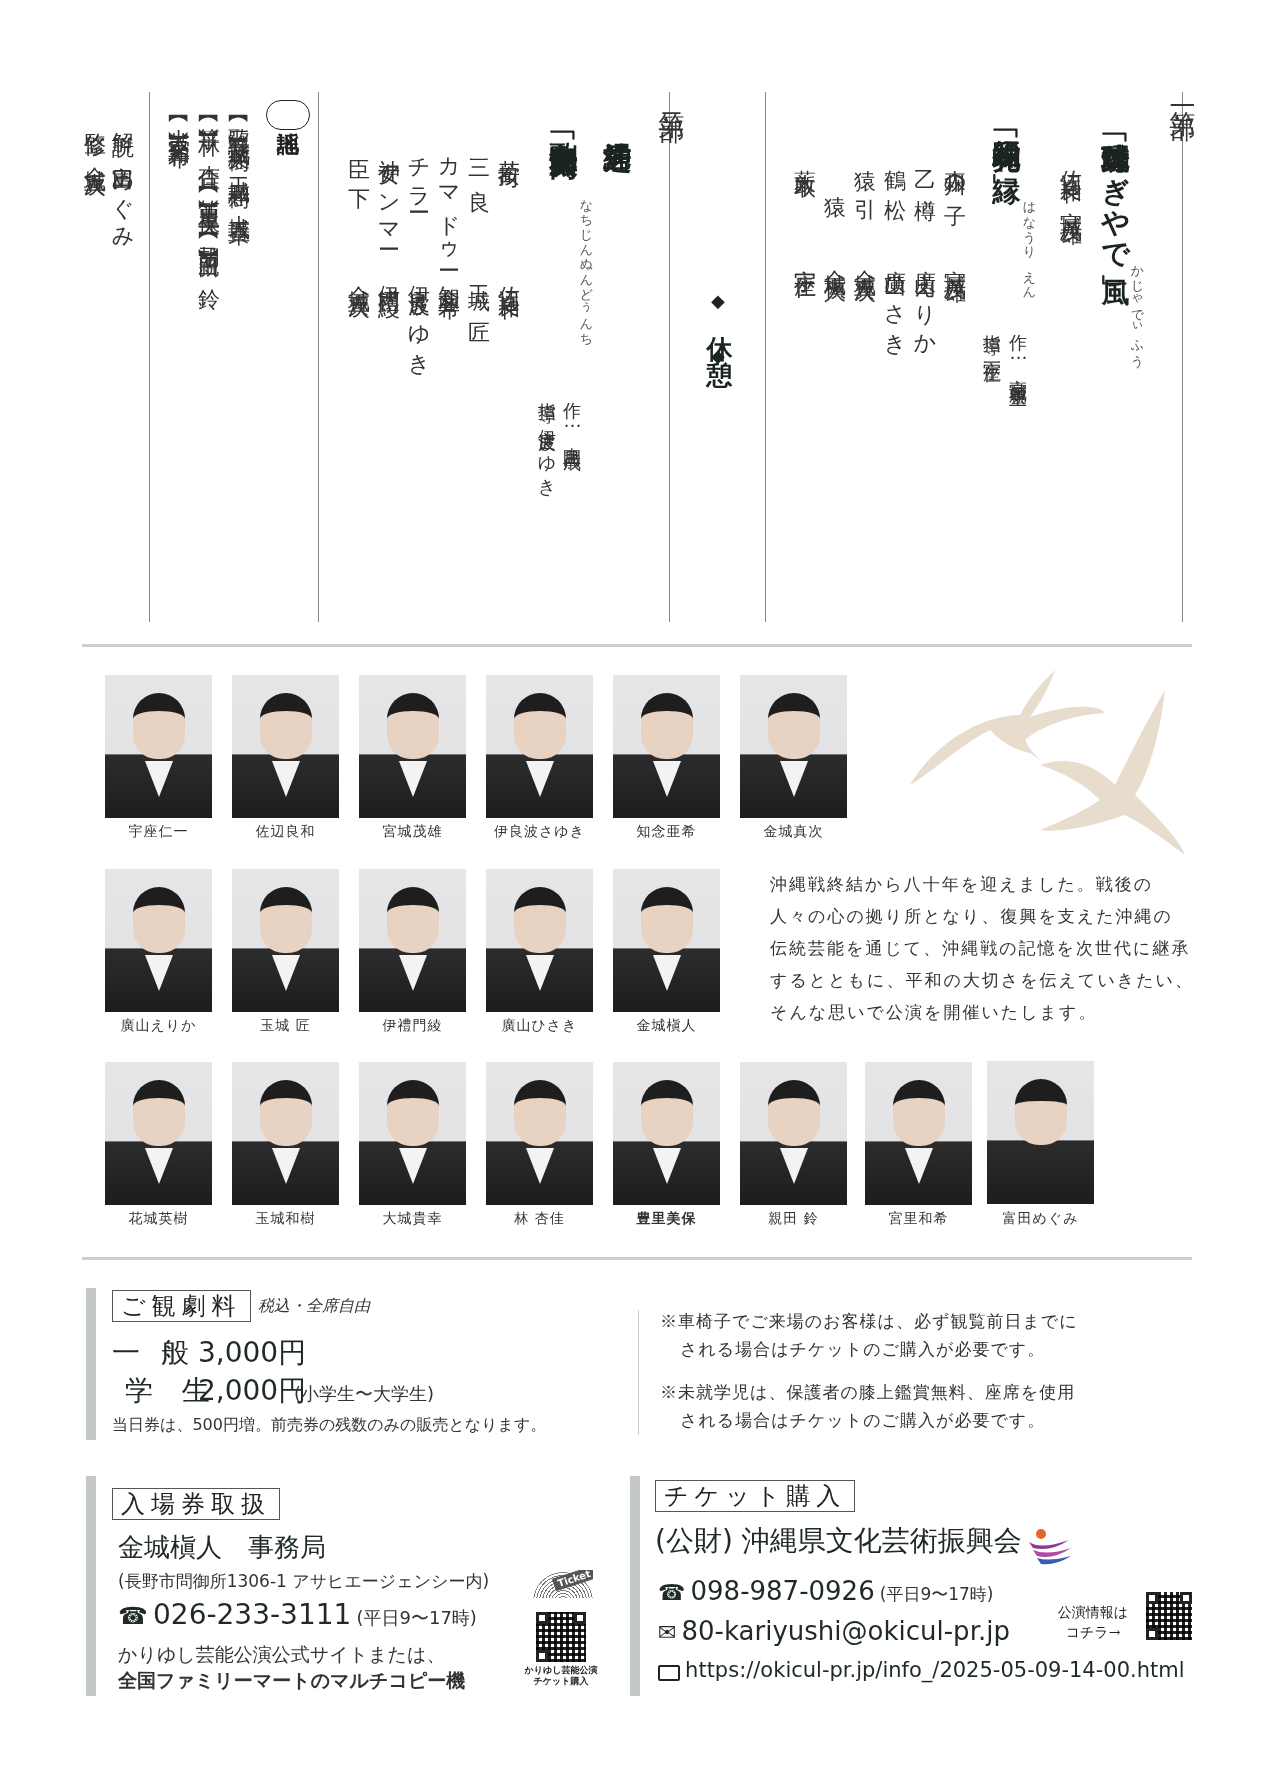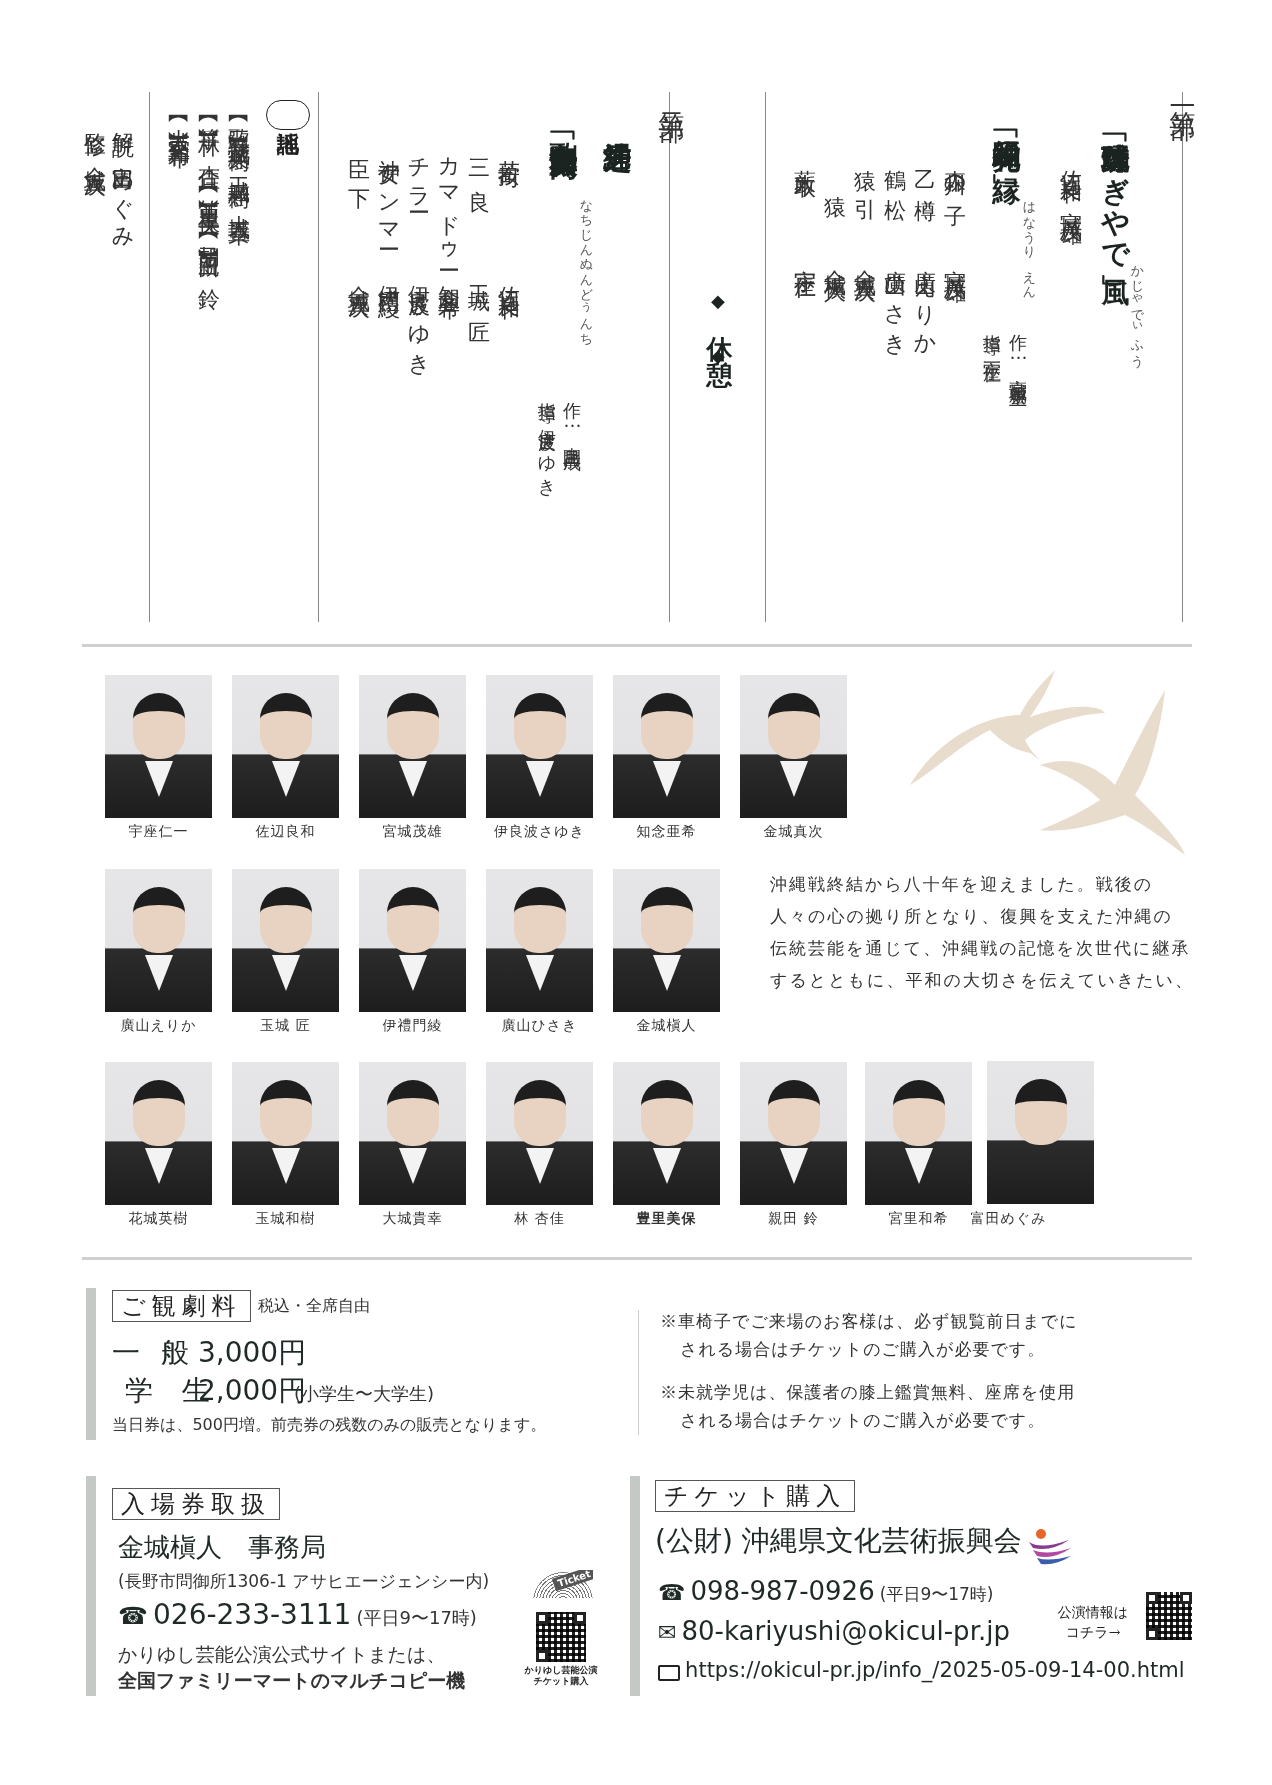--- a/index.html
+++ b/index.html
@@ -174,20 +174,21 @@
     <div class="head"></div>
     <div class="collar"></div>
   </div>
 <div class="photo-label" style="left:613px; top:1017px;">金城槇人</div>
 
 <div class="abs message" style="left:770px; top:868px; width:440px;">
   <div>沖縄戦終結から八十年を迎えました。戦後の</div>
   <div>人々の心の拠り所となり、復興を支えた沖縄の</div>
   <div>伝統芸能を通じて、沖縄戦の記憶を次世代に継承</div>
   <div>するとともに、平和の大切さを伝えていきたい、</div>
+  <div>そんな思いで公演を開催いたします。</div>
 </div>
 
 <div class="photo" style="left:105px; top:1062px;">
     <div class="head"></div>
     <div class="collar"></div>
   </div>
 <div class="photo-label" style="left:105px; top:1210px;">花城英樹</div>
 <div class="photo" style="left:232px; top:1062px;">
     <div class="head"></div>
     <div class="collar"></div>
@@ -214,27 +215,27 @@
   </div>
 <div class="photo-label" style="left:740px; top:1210px;">親田 鈴</div>
 <div class="photo" style="left:865px; top:1062px;">
     <div class="head"></div>
     <div class="collar"></div>
   </div>
 <div class="photo-label" style="left:865px; top:1210px;">宮里和希</div>
 <div class="photo" style="left:987px; top:1061px;">
     <div class="head" style="border-top-width:22px;"></div>
   </div>
-<div class="photo-label" style="left:955px; top:1210px;">富田めぐみ</div>
+<div class="photo-label" style="left:987px; top:1210px;">富田めぐみ</div>
 
 <div class="hsep" style="left:82px; top:1257px; width:1110px;"></div>
 
 <div class="bar" style="left:86px; top:1288px; height:152px;"></div>
 <div class="boxed-title" style="left:112px; top:1290px;">ご観劇料</div>
-<div class="abs small" style="left:258px; top:1296px;">税込・全席自由</div>
+<div class="abs small" style="left:258px; top:1296px;font-style:italic;">税込・全席自由</div>
 <div class="abs price" style="left:112px; top:1334px; letter-spacing:6px;">一 般</div>
 <div class="abs price" style="left:198px; top:1334px;">3,000円</div>
 <div class="abs price" style="left:125px; top:1372px; letter-spacing:6px;font-family:Liberation Mono, monospace;">学 生</div>
 <div class="abs price" style="left:198px; top:1372px;">2,000円</div>
 <div class="abs small" style="left:294px; top:1382px; font-size:18px;">(小学生〜大学生)</div>
 <div class="abs small" style="left:112px; top:1415px;">当日券は、500円増。前売券の残数のみの販売となります。</div>
 
 <div class="vline" style="left:638px; top:1310px; height:125px; background:#ccc;"></div>
 
 <div class="abs note serif" style="left:660px; top:1307px;">

